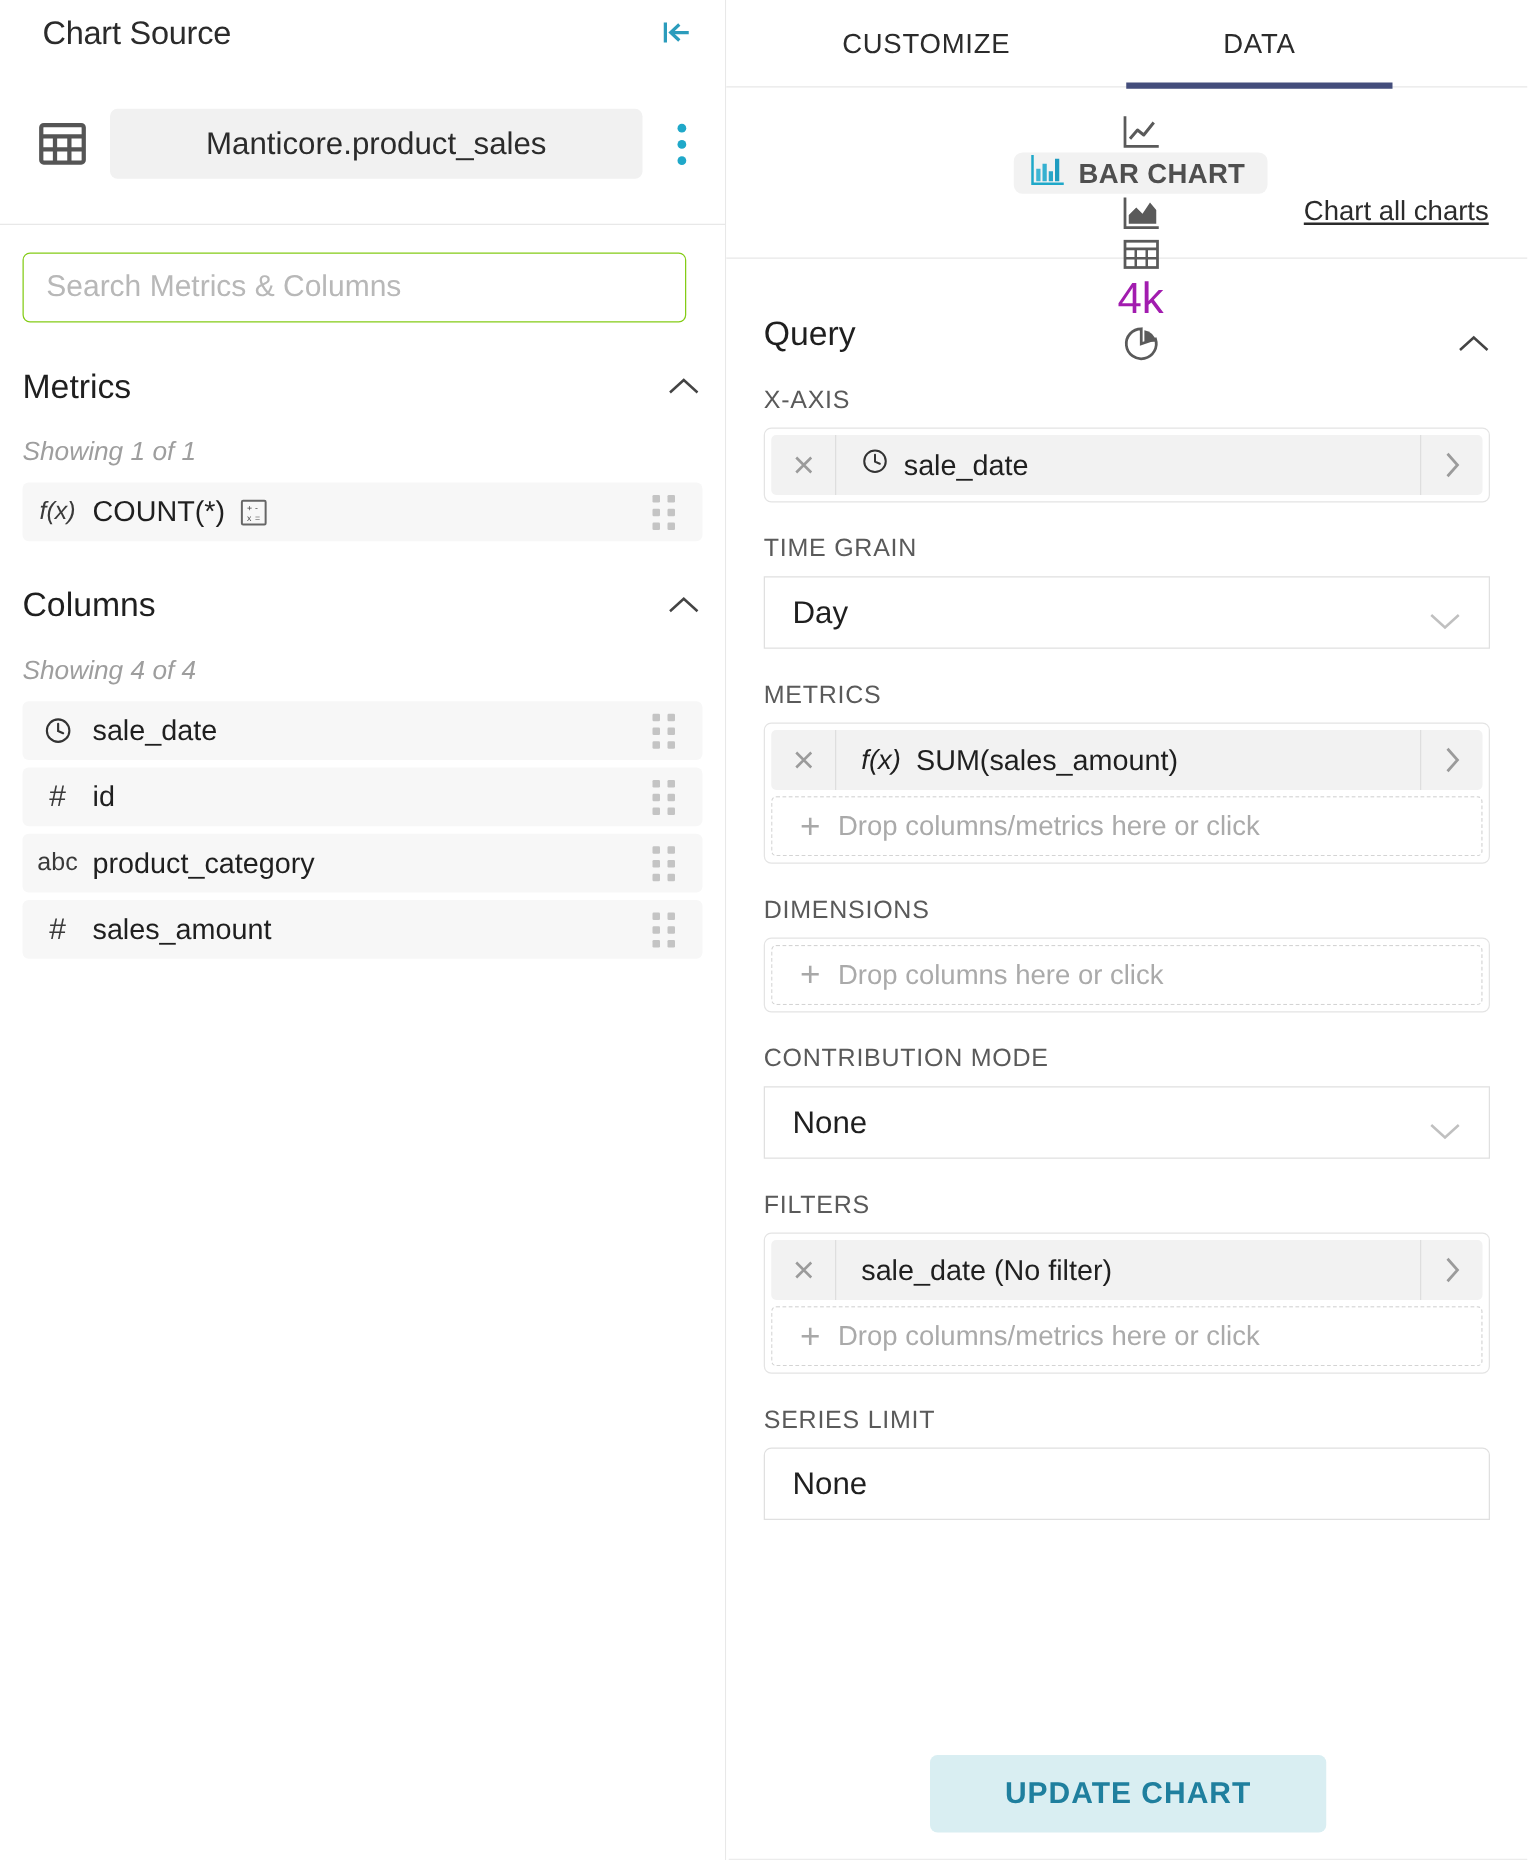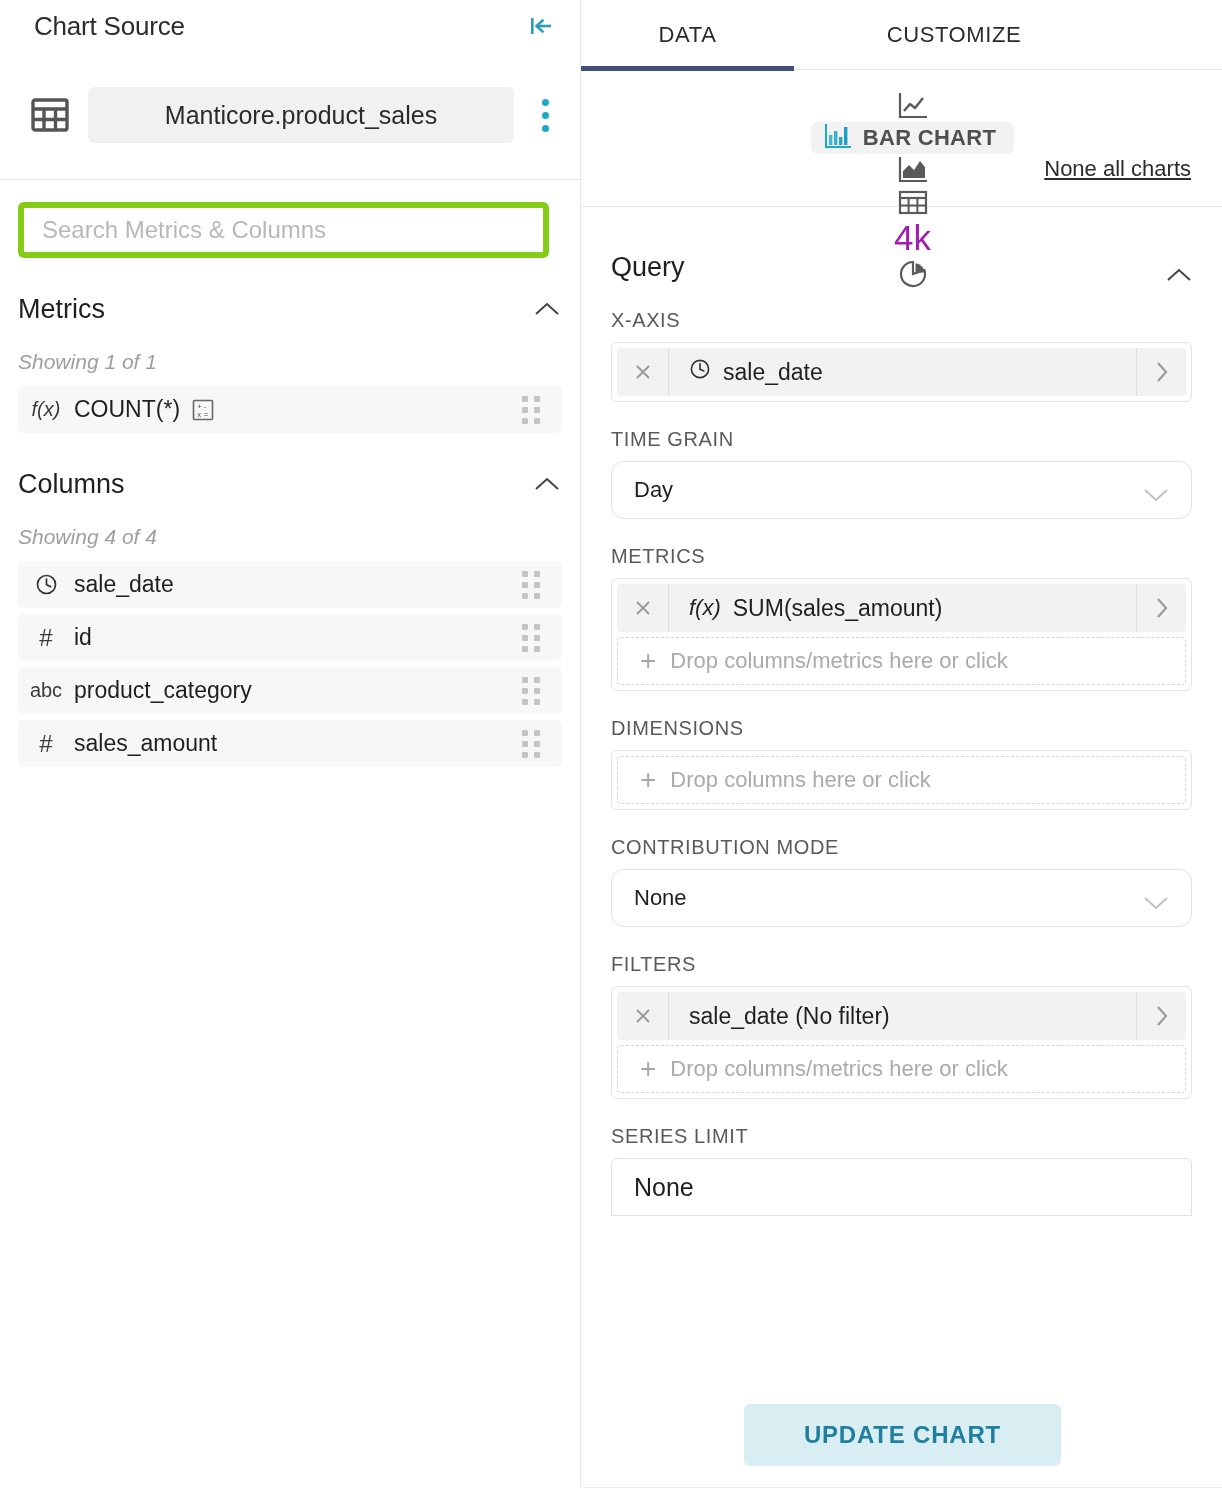--- a/index.html
+++ b/index.html
@@ -63,21 +63,21 @@
     width: 34px; height: 44px;
     display:flex; flex-direction:column; align-items:center; justify-content:center;
     gap: 6px;
     cursor: pointer;
   }
   .kdot { width: 7px; height: 7px; border-radius: 50%; background: #1fa8c9; }
 
   .search-wrap { padding: 22px 18px 0 18px; }
   .search-box {
     width: 531px; height: 56px;
-    border: 6px solid #84cc16;
+    border: 1px solid #84cc16;
     border-radius: 6px;
     font-size: 24px;
     padding: 0 18px;
     color: #2b2b2b;
     background: #fff;
     font-family: "Liberation Sans", sans-serif;
     outline: none;
   }
   .search-box::placeholder { color: #b8b8b8; }
 
@@ -239,25 +239,25 @@
     padding-left: 22px;
     font-size: 22px; color: #aaaaaa;
     margin-top: 5px;
     cursor: pointer;
   }
   .drop-zone.solo { margin-top: 0; }
   .plus { font-size: 28px; color: #a8a8a8; line-height: 1; }
 
   .select-box {
     border: 1px solid #e0e0e0;
-    border-radius: 13px;
+    border-radius: 0;
     height: 58px;
     display: flex; align-items: center; justify-content: space-between;
     padding: 0 22px;
-    font-size: 22px; color: #1f1f1f;
+    font-size: 25px; color: #1f1f1f;
     background: #fff;
     cursor: pointer;
   }
   .chev-down-sel { width: 26px; height: 15px; }
 
   .series-box {
     border: 1px solid #e0e0e0;
     border-top-left-radius: 6px; border-top-right-radius: 6px;
     height: 58px;
     display: flex; align-items: center;
@@ -430,22 +430,22 @@
           <i></i>
           <i></i>
         </span>
     </div>
 
   </div>
 
   <div class="right-panel">
 
     <div class="tabs">
+      <div class="tab t2">CUSTOMIZE</div>
       <div class="tab active">DATA</div>
-      <div class="tab t2">CUSTOMIZE</div>
     </div>
 
     <div class="viz-row">
       <div class="viz-ic">
         <svg width="34" height="32" viewBox="0 0 34 32">
           <path d="M4 3 L4 27 L31 27" stroke="#5a5a5a" stroke-width="2.2" fill="none"></path>
           <path d="M8 21 L14 14 L19 18 L27 8" stroke="#5a5a5a" stroke-width="2.4" fill="none" stroke-linejoin="round"></path>
         </svg>
       </div>
 
@@ -485,21 +485,21 @@
 
       <div class="viz-ic">
         <svg width="34" height="32" viewBox="0 0 34 32">
           <path d="M17 16 L17 4 A12 12 0 1 0 28.4 12.2 Z" fill="none" stroke="#5a5a5a" stroke-width="2.2"></path>
           <path d="M19.5 5.2 A11 11 0 0 1 28.8 14.4 L19.5 14.4 Z" fill="#5a5a5a"></path>
         </svg>
       </div>
     </div>
 
     <div class="view-all">
-      <span>None all charts</span>
+      <span>Chart all charts</span>
     </div>
 
     <div class="sep"></div>
 
     <div class="query-head">
       <span class="qh-title">Query</span>
       <span class="chev-up">
         <svg width="26" height="16" viewBox="0 0 26 16">
             <path d="M2 13 L13 3 L24 13" stroke="#444" stroke-width="2" fill="none"></path>
           </svg>

